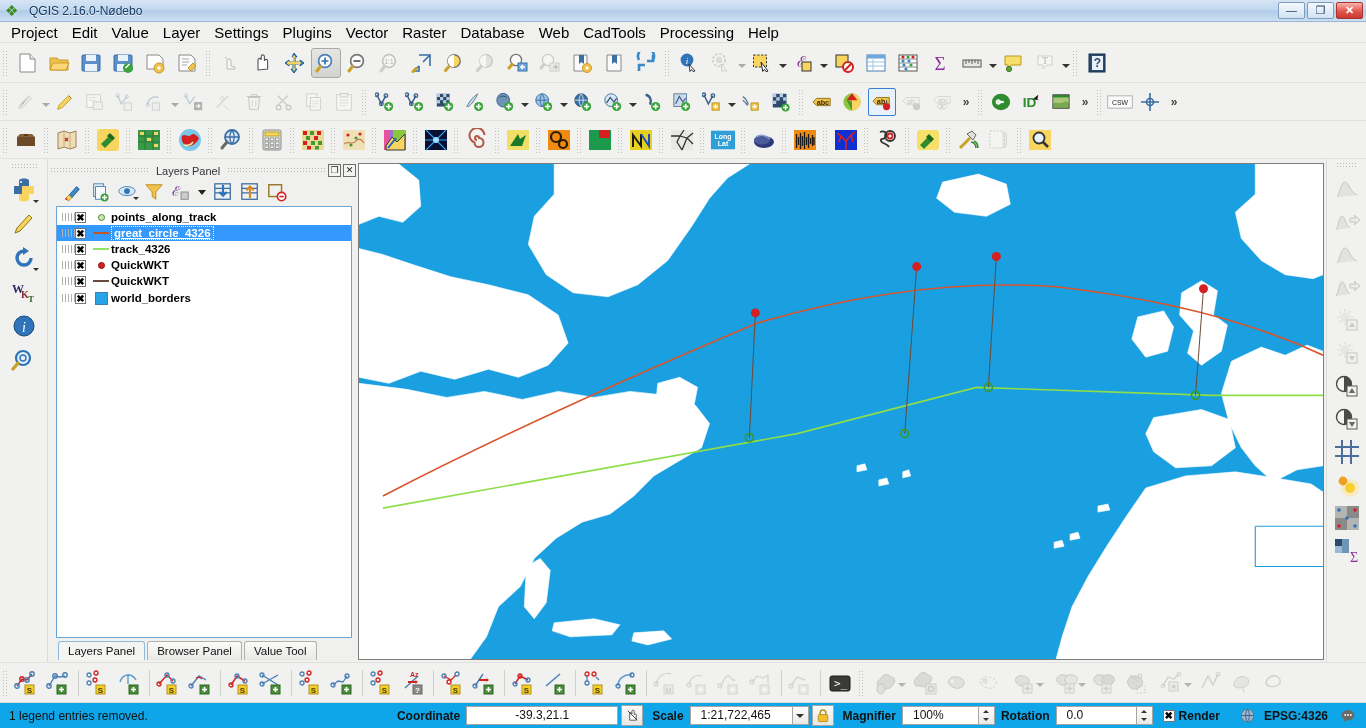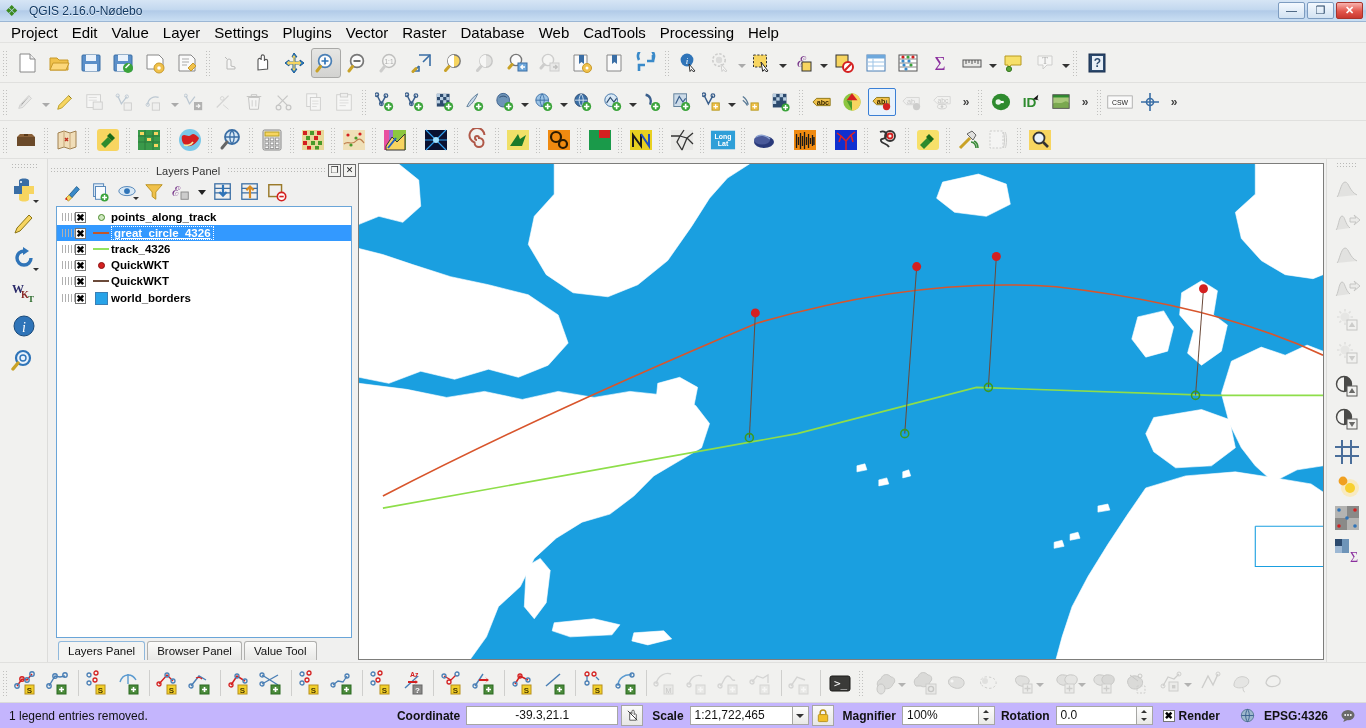--- a/index.html
+++ b/index.html
@@ -162,30 +162,30 @@
   }
   .bsep { width: 1px; height: 26px; background: #cfcfcd; margin: 0 3px; flex: 0 0 1px; }
   .bbtn { width: 32px; height: 32px; flex: 0 0 32px; display:flex; align-items:center; justify-content:center; }
   .bbtn.dis { opacity: .40; }
   .bbtn.arwhold { width: 42px; flex: 0 0 42px; position: relative; }
   .bbtn.arwhold:after { content:""; position:absolute; right:3px; bottom:12px;
     border-left:4px solid transparent; border-right:4px solid transparent; border-top:4px solid #555; }
 
   
   .statusbar {
-    height: 26px; flex: 0 0 26px; background: #c4b5fd;
+    height: 26px; flex: 0 0 26px; background: #0ea5e9;
     border-top: 1px solid #dcdcda; display: flex; align-items: center;
     font-size: 12px; padding: 0 4px;
   }
   .st-msg { flex: 0 0 auto; padding-left: 5px; color: #111; }
   .st-spacer { flex: 1 1 auto; }
   .st-lbl { padding: 0 6px; color: #111; white-space: nowrap; font-weight: bold; }
   .st-in {
     height: 19px; border: 1px solid #a6a6a4; background: #fff;
-    font-size: 12px; line-height: 17px; padding: 0 4px; color: #111;
+    font-size: 12px; line-height: 17px; padding: 0 10px; color: #111;
   }
   .st-in.coord { width: 152px; text-align: center; }
   .st-in.scale { width: 102px; text-align: left; border-right: none; }
   .st-in.mag { width: 76px; border-right: none; }
   .st-in.rot { width: 80px; border-right: none; }
   .st-dd { width: 17px; height: 19px; border: 1px solid #a6a6a4; background: linear-gradient(#fdfdfd,#e9e9e7);
     display:flex; align-items:center; justify-content:center; }
   .st-dd:after { content:""; border-left:4px solid transparent; border-right:4px solid transparent; border-top:4px solid #333; }
   .spin { width: 17px; height: 19px; border: 1px solid #a6a6a4; background: linear-gradient(#fdfdfd,#e9e9e7);
     display: flex; flex-direction: column; }

